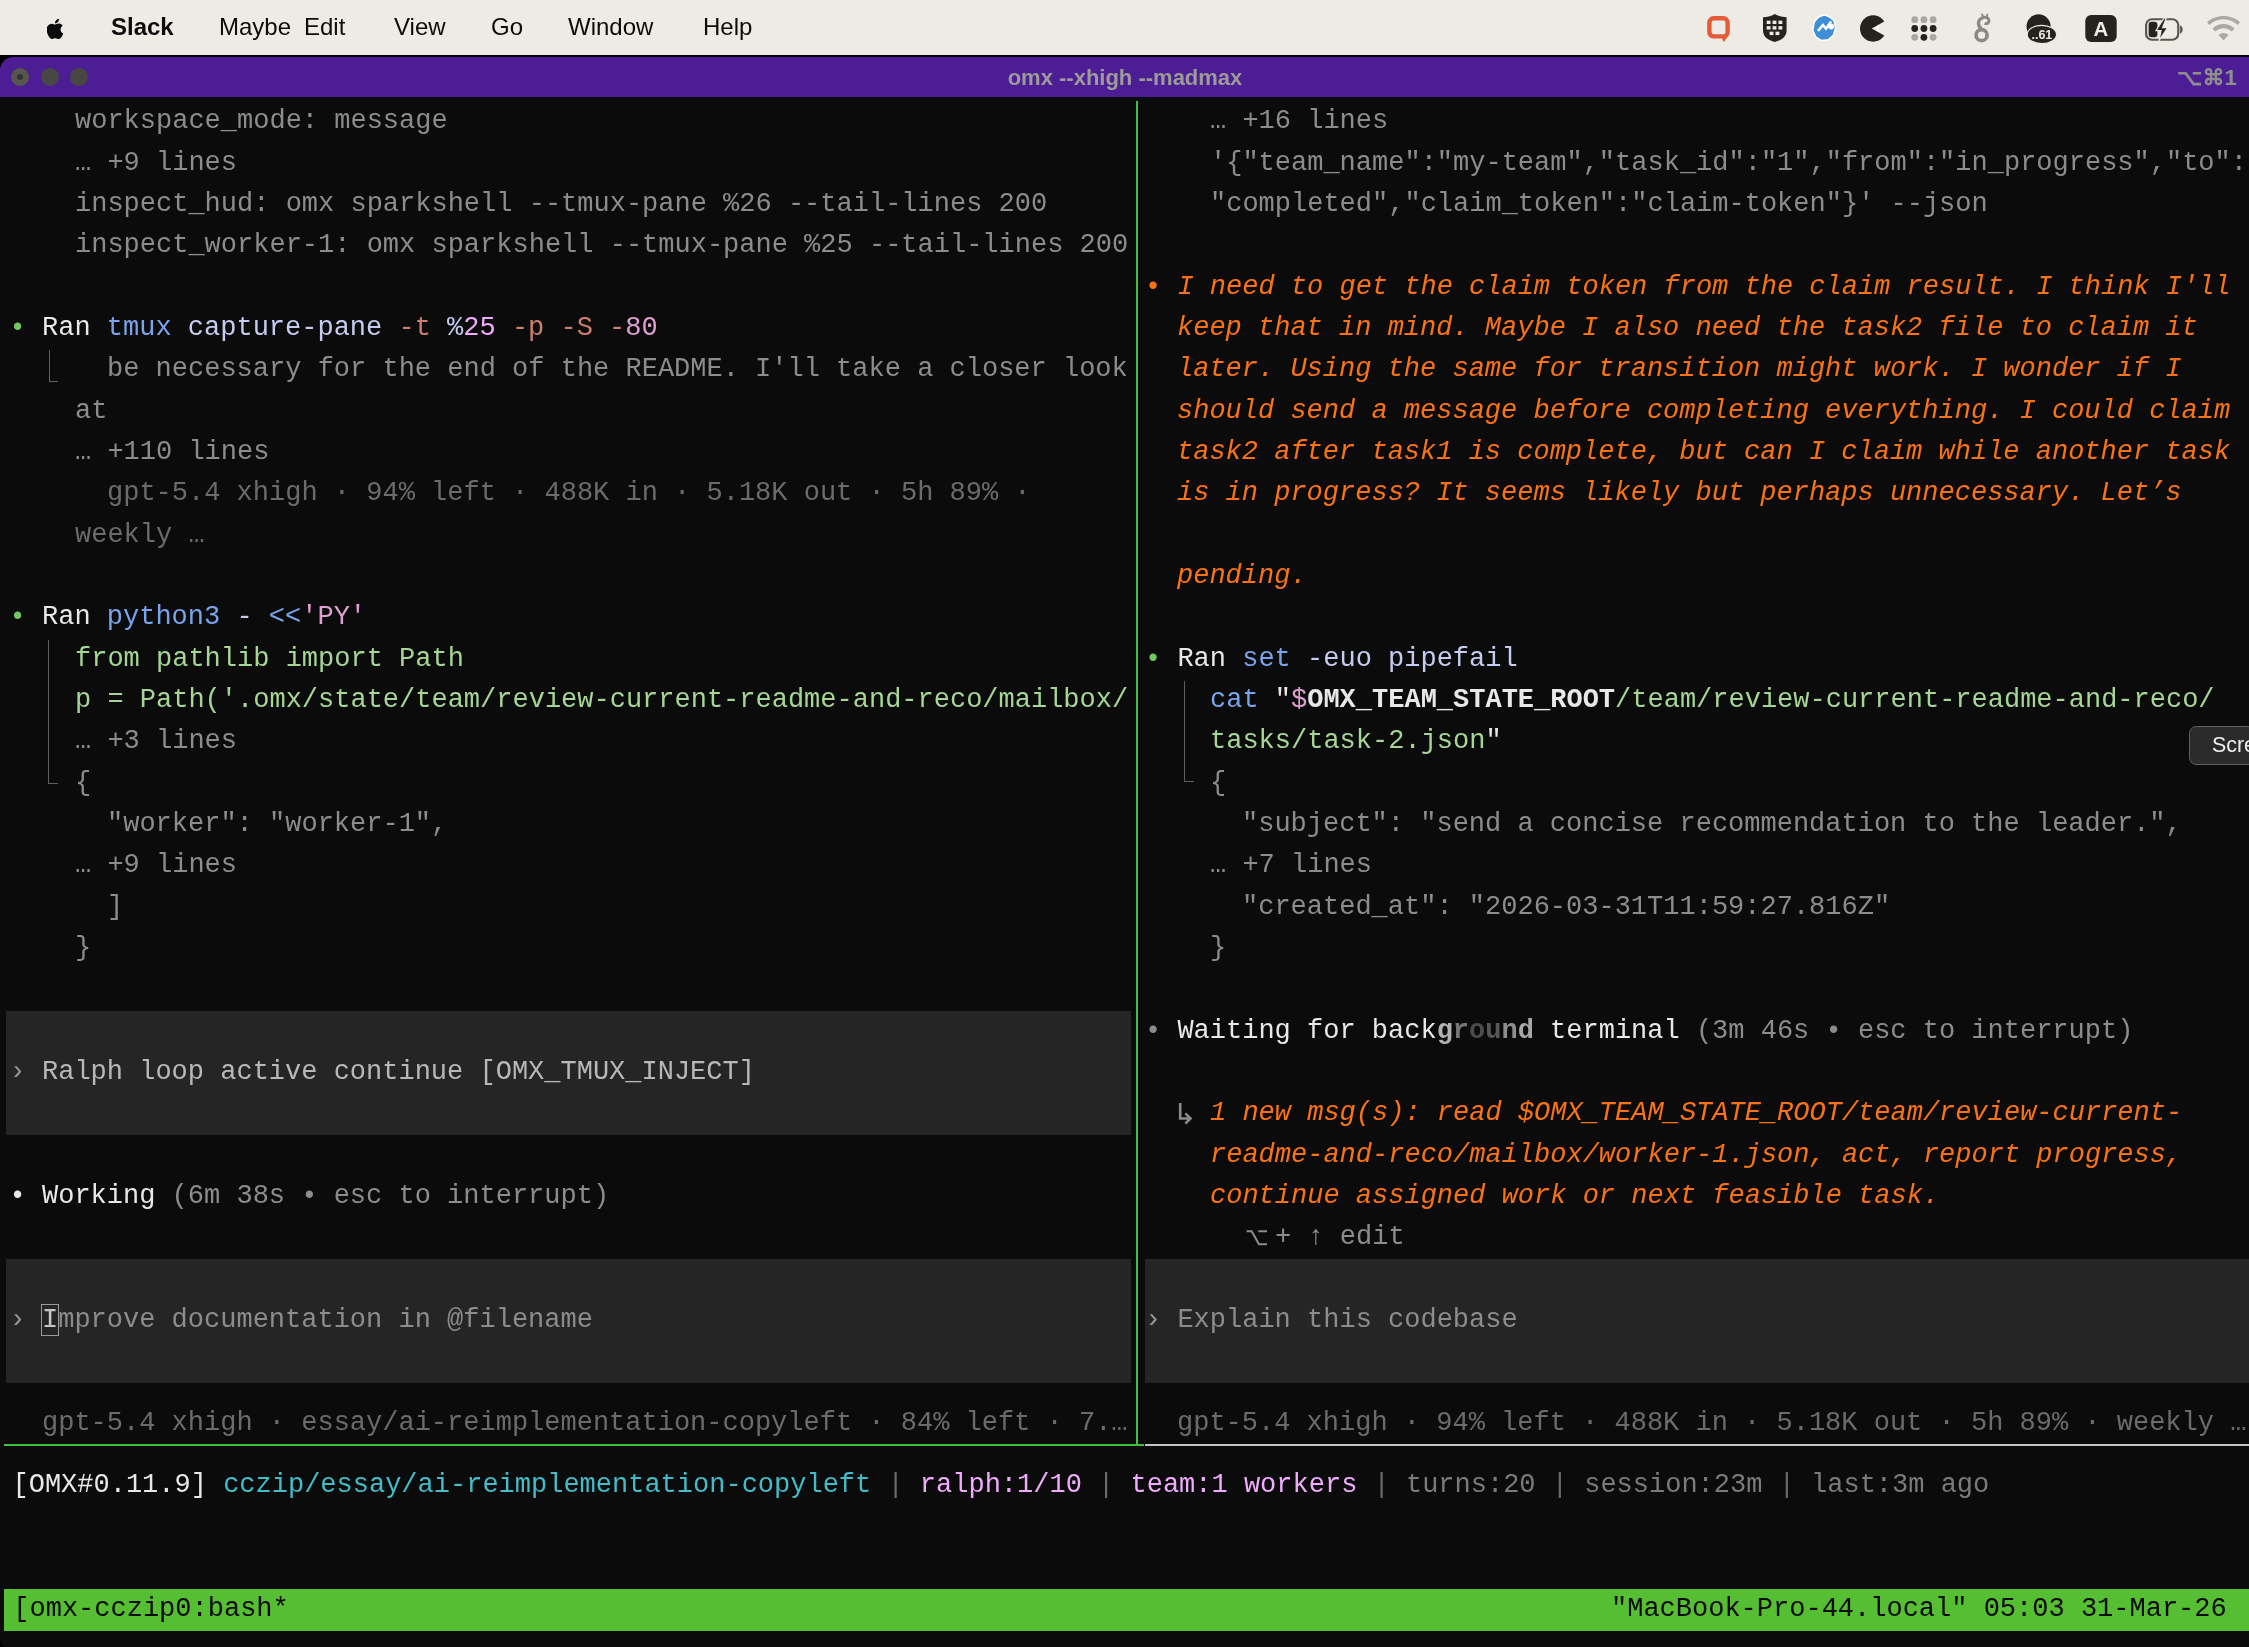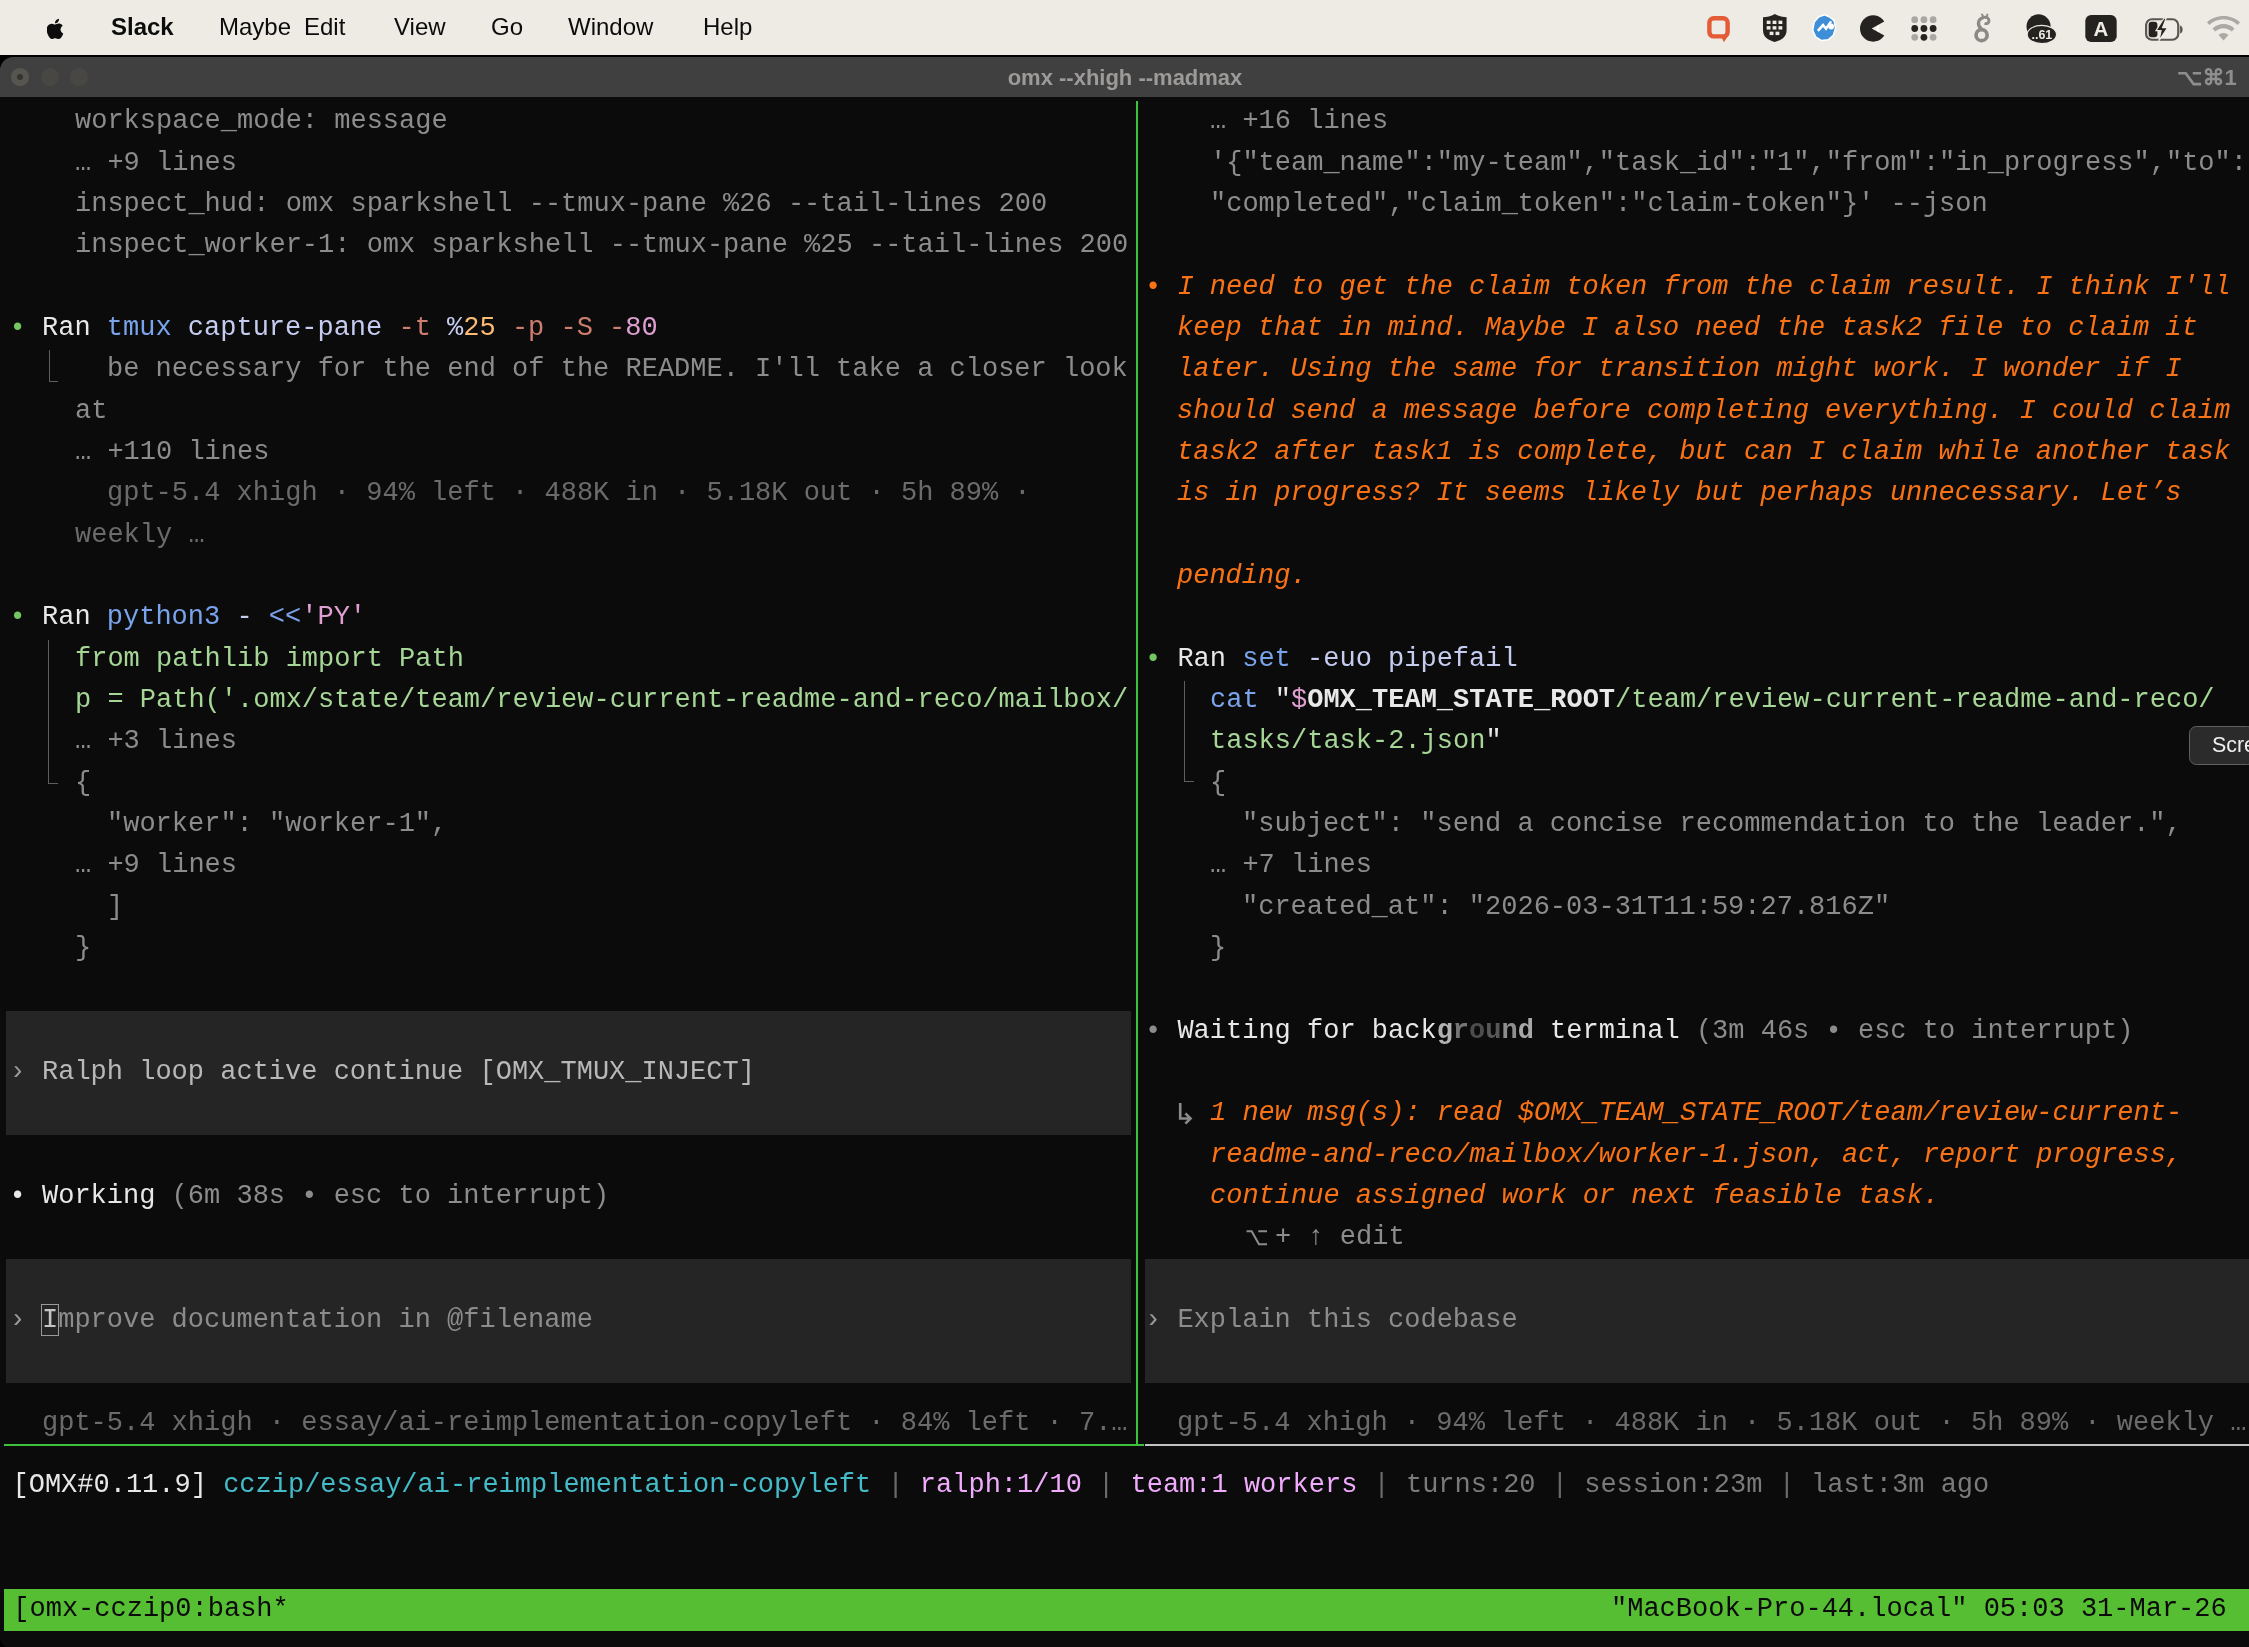--- a/index.html
+++ b/index.html
@@ -1,27 +1,27 @@
 <!DOCTYPE html>
 <html style="font-size:11.8px"><head><meta charset="utf-8">
 <style>
 html,body{margin:0;padding:0;width:2250px;height:1648px;background:#000;overflow:hidden}
 #menubar{position:absolute;left:0;top:0;width:2250px;height:55px;background:#EDEBE3;font-family:"Liberation Sans",sans-serif;font-size:24px;color:#0c0c0c}
 .mi{position:absolute;top:13.3px;white-space:nowrap}
 .ic{position:absolute}
 #win{position:absolute;left:0;top:57px;width:2250px;height:1591px;background:#0B0B0B;border-radius:13.3px 0 0 10.3px;overflow:hidden}
-#tbar{position:absolute;left:0;top:0;width:2250px;height:40px;background:#404040}
+#tbar{position:absolute;left:0;top:0;width:2250px;height:40px;background:#4c1d95}
 .tl{position:absolute;top:11px;width:17.7px;height:17.7px;border-radius:50%;background:#484743}
 #title{position:absolute;left:0;top:0;width:2250px;height:40px;line-height:41px;text-align:center;font-family:"Liberation Sans",sans-serif;font-weight:bold;font-size:22px;color:#9D9B99}
 .t{position:absolute;white-space:pre;font-family:"Liberation Mono",monospace;font-size:27px;line-height:41px;height:41px;color:#8C8C8C}
 .w{color:#E8E8E8;font-weight:normal}
 .bl{color:#79A3EA}
 .lv{color:#C5CCF0}
 .rd{color:#CE7E6F}
-.or{color:#fdba74}
+.or{color:#f0abfc}
 .pk{color:#DF9FD0}
 .gr{color:#A5D696}
 .gb{color:#73C660}
 .dm{color:#6B6B6B}
 .it{font-style:italic;color:#f97316}
 .box{position:absolute;background:#252525}
 .corner{position:absolute;border-left:1.5px solid #5F5F5F;border-bottom:1.5px solid #5F5F5F}
 .cy{color:#44BBC8}
 .sg{color:#f0abfc}
 .pi{color:#6A6A6A}

